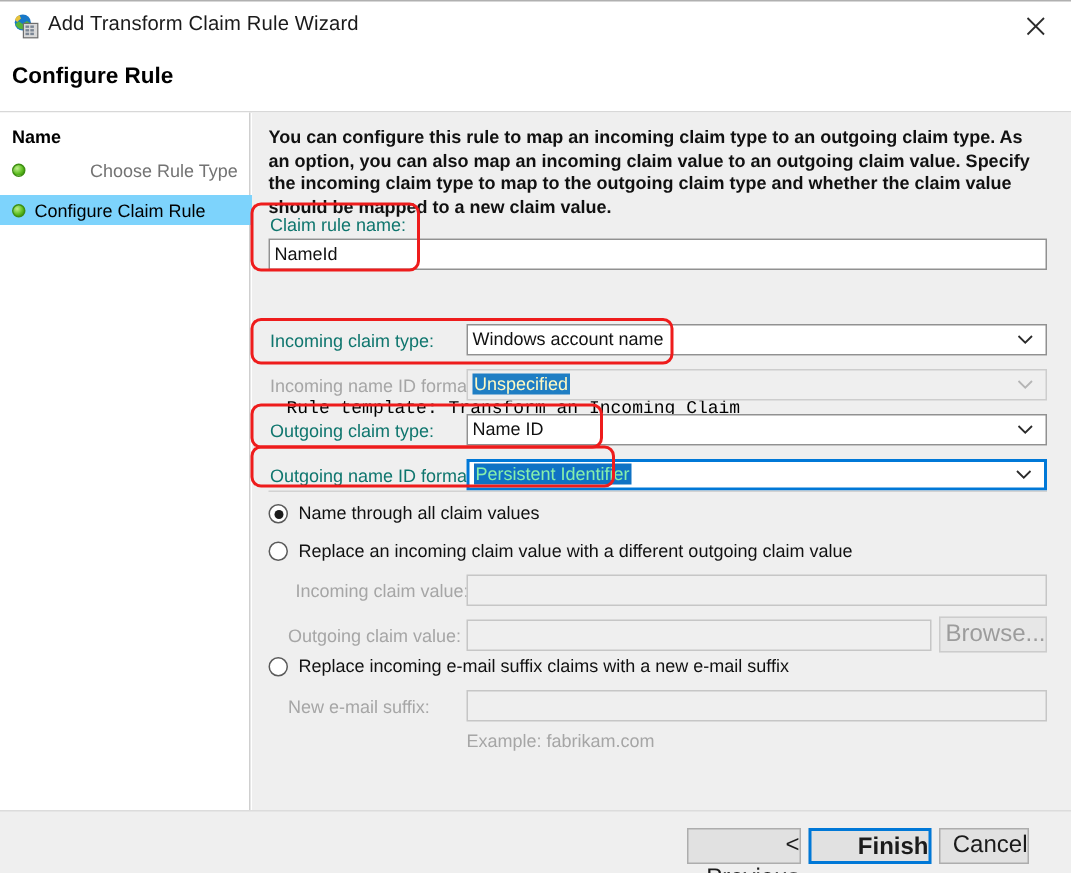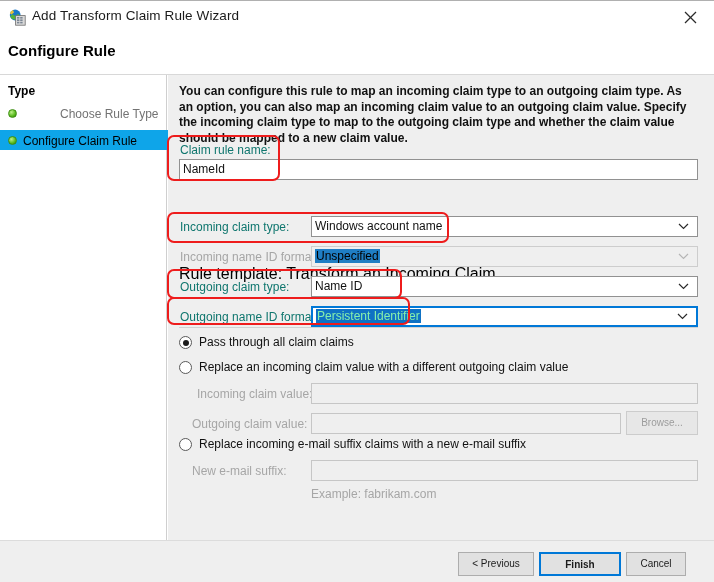--- a/index.html
+++ b/index.html
@@ -96,21 +96,21 @@
     border: 1px solid #3e8f12;
     box-sizing: border-box;
     vertical-align: middle;
     margin-right: 6px;
   }
   .step-item .slabel {
     vertical-align: middle;
     font-size: 12px;
   }
   .step-link .slabel { color: #737373; margin-left: 37px; }
-  .step-current { background: #0ea5e9; }
+  .step-current { background: #7dd3fc; }
   .step-current .slabel { color: #000000; }
 
   .content-pane {
     position: absolute;
     left: 168px; top: 74px;
     width: 546px; height: 465px;
     background: #efefef;
   }
 
   
@@ -167,27 +167,28 @@
     height: 100%;
     display: flex; align-items: center;
   }
   .combo .sel {
     background: #0f72c4;
     color: #86efac;
     padding: 0 1px;
   }
   .combo.disabled .sel {
     background: #1f7ec4;
-    color: #000000;
+    color: #fef9c3;
   }
 
   .rule-template {
     position: absolute;
-    left: 11px; top: 190px;
-    font-size: 16px;
+    left: 23px; top: 190px;
+    font-size: 12px;
+    font-family: Liberation Mono, monospace;
   }
 
   .sep {
     position: absolute;
     left: 11px; top: 252px;
     width: 519px; height: 1px;
     background: #d2d2d2;
   }
 
   
@@ -215,23 +216,23 @@
     font-size: 12px;
     color: #111;
   }
 
   
   .btn {
     position: absolute;
     box-sizing: border-box;
     background: #e1e1e1;
     border: 1px solid #adadad;
-    font-size: 10px;
+    font-size: 16px;
     color: #1b1b1b;
-    text-align: center;
+    text-align: right;
     line-height: 22px;
     height: 24px;
   }
   .btn.disabled { color: #9c9c9c; background: #e7e7e7; border-color: #cccccc; }
   .btn.default { border: 2px solid #0078d7; background: #e1e1e1; line-height: 21px; }
 
   
   .footer {
     position: absolute;
     left: 0; top: 539px;
@@ -277,21 +278,21 @@
         <line x1="1" y1="1" x2="12" y2="12" stroke="#2b2b2b" stroke-width="1.2"></line>
         <line x1="12" y1="1" x2="1" y2="12" stroke="#2b2b2b" stroke-width="1.2"></line>
       </svg>
     </div>
   </div>
 
   <div class="page-title">Configure Rule</div>
   <div class="divider-top"></div>
 
   <div class="steps-pane">
-    <div class="steps-title">Type</div>
+    <div class="steps-title">Name</div>
 
     <div class="step-item step-link" style="top:31px; width:151px;">
       <span class="bullet"></span><span class="slabel">Choose Rule Type</span>
     </div>
 
     <div class="step-item step-current" style="top:55px; left:0; width:166px; padding-left:8px; height:20px; line-height:20px;">
       <span class="bullet"></span><span class="slabel">Configure Claim Rule</span>
     </div>
   </div>
 
@@ -341,21 +342,21 @@
         <svg width="11" height="7" viewBox="0 0 11 7">
             <polyline points="1,1 5.5,5.5 10,1" fill="none" stroke="#2b2b2b" stroke-width="1.2"></polyline>
           </svg>
       </span>
     </div>
 
     <div class="sep"></div>
 
     <div class="radio-row" style="left:11px; top:260px;">
       <span class="radio checked"></span>
-      <span class="radio-label">Pass through all claim claims</span>
+      <span class="radio-label">Name through all claim values</span>
     </div>
 
     <div class="radio-row" style="left:11px; top:285px;">
       <span class="radio"></span>
       <span class="radio-label">Replace an incoming claim value with a different outgoing claim value</span>
     </div>
 
     <div class="lbl dim" style="left:29px; top:312px;">Incoming claim value:</div>
     <div class="textbox disabled" style="left:143px; top:308px; width:387px;"></div>
 

